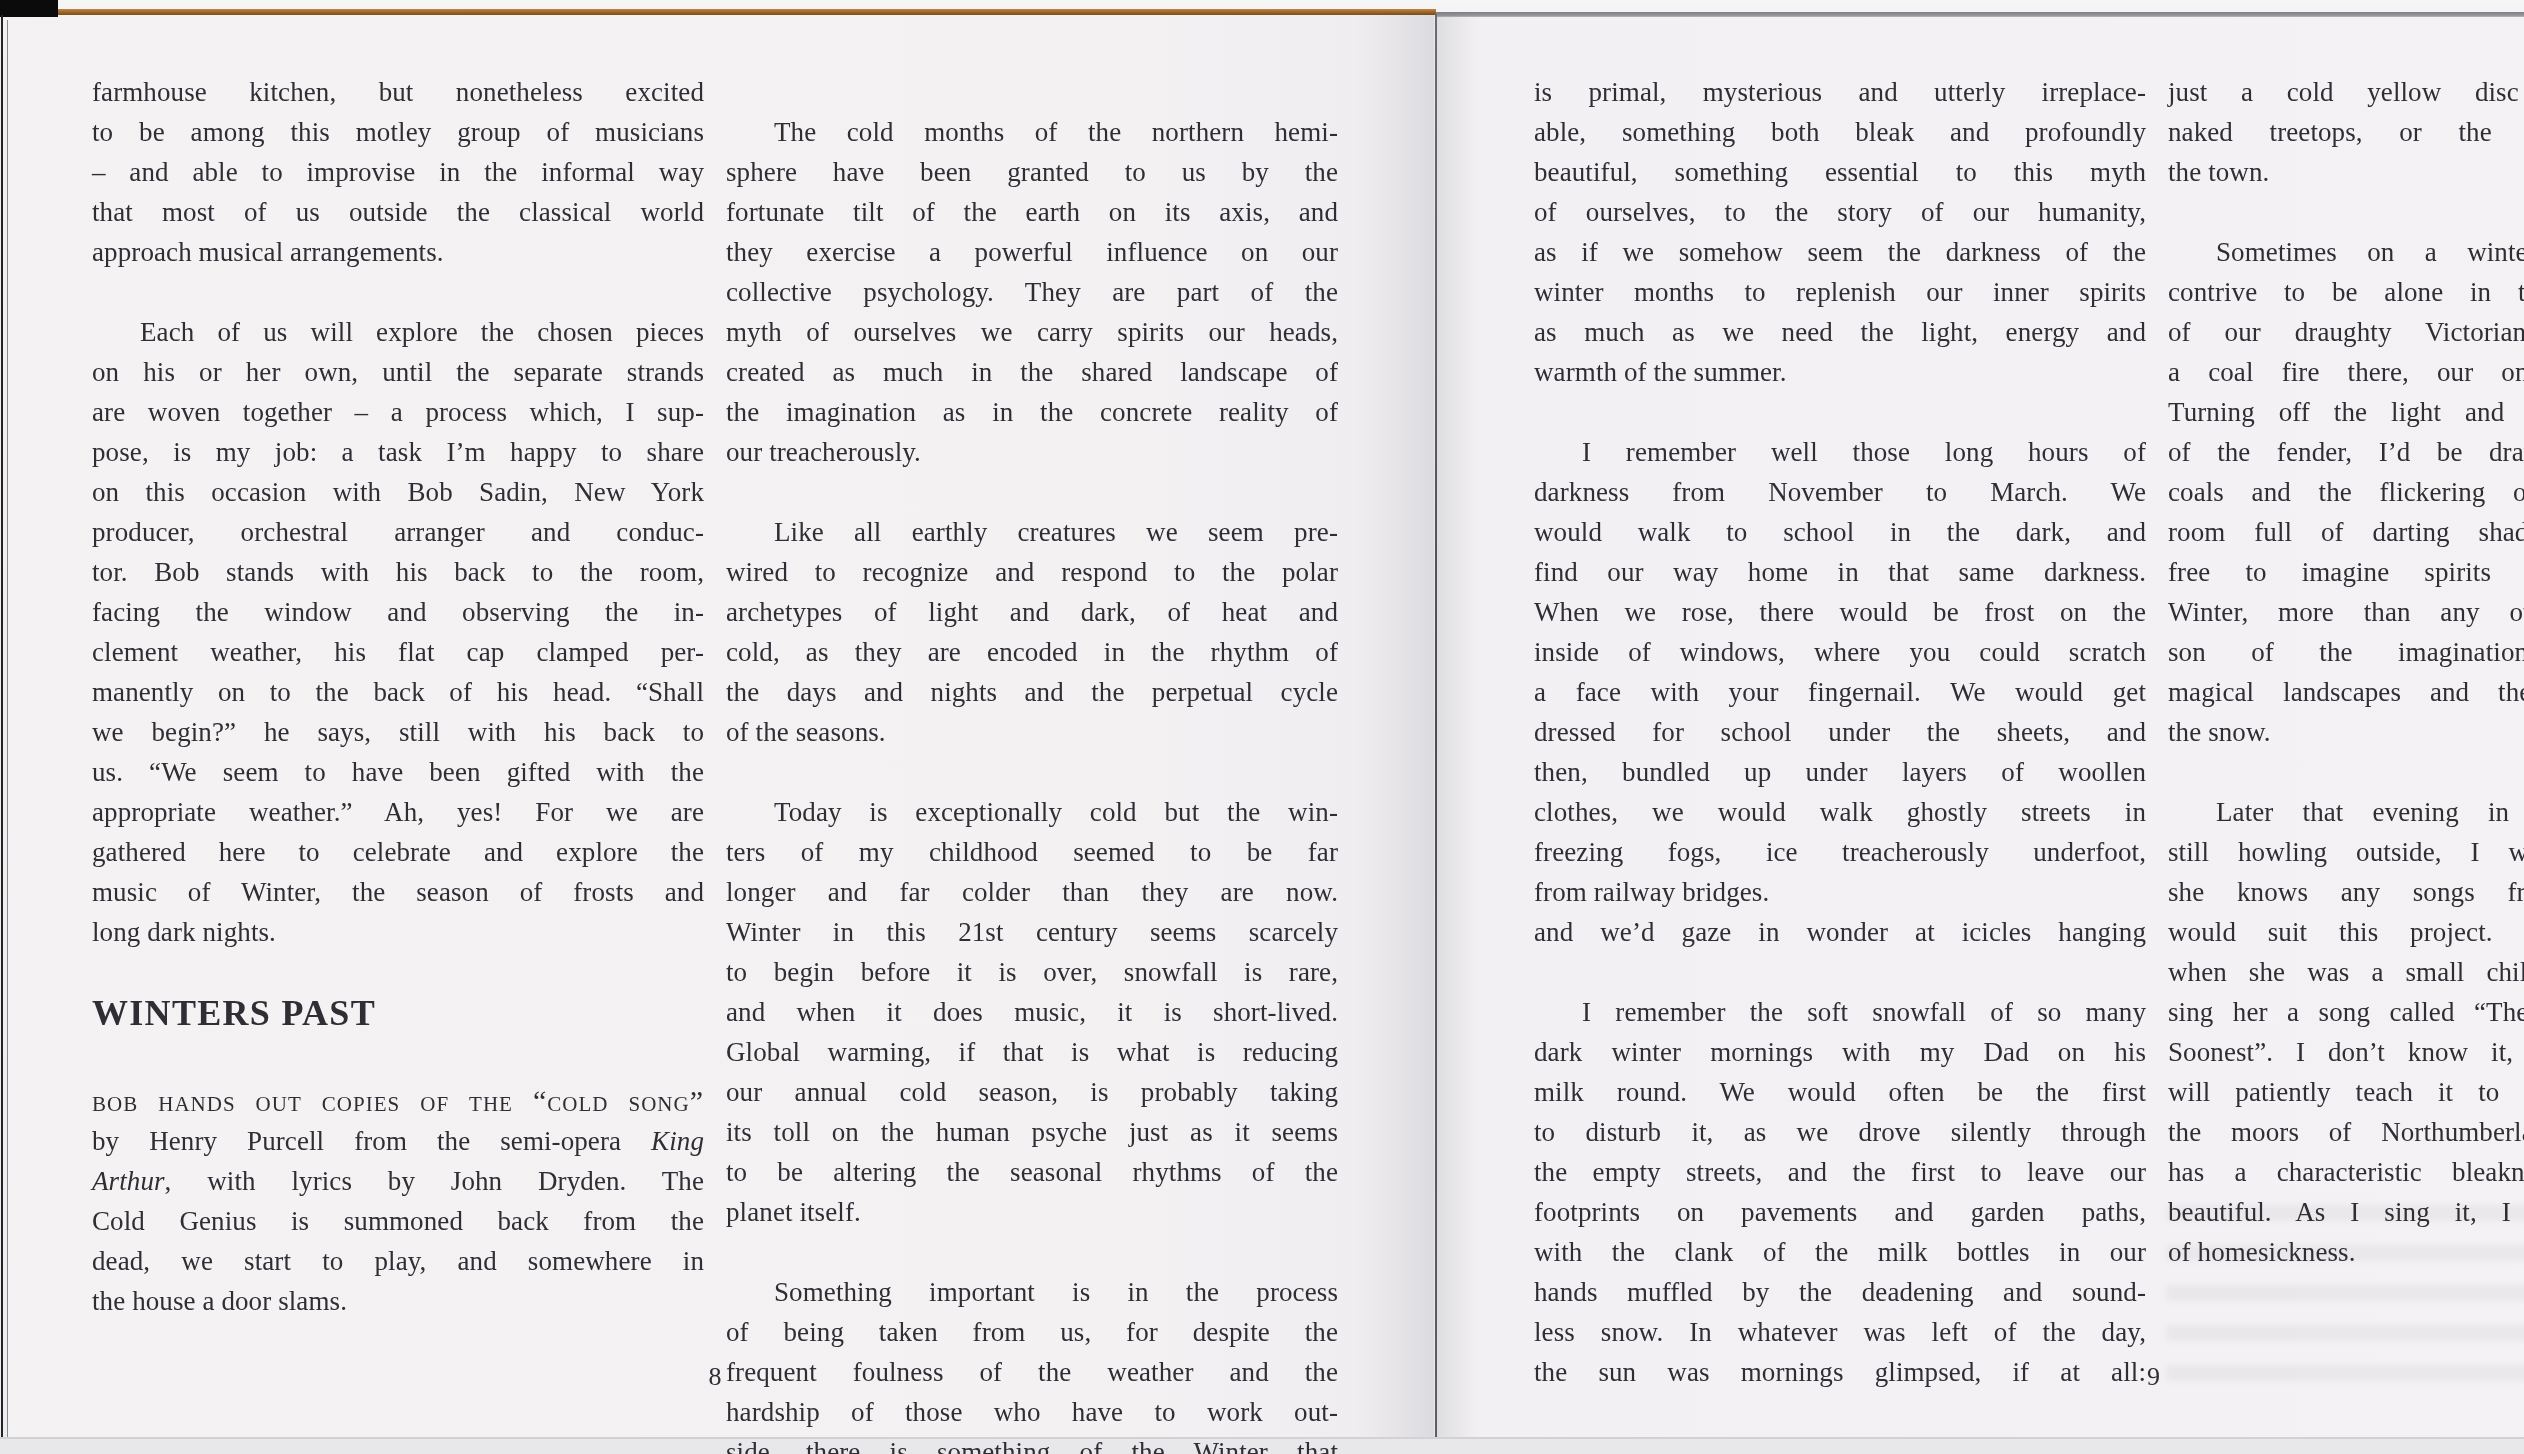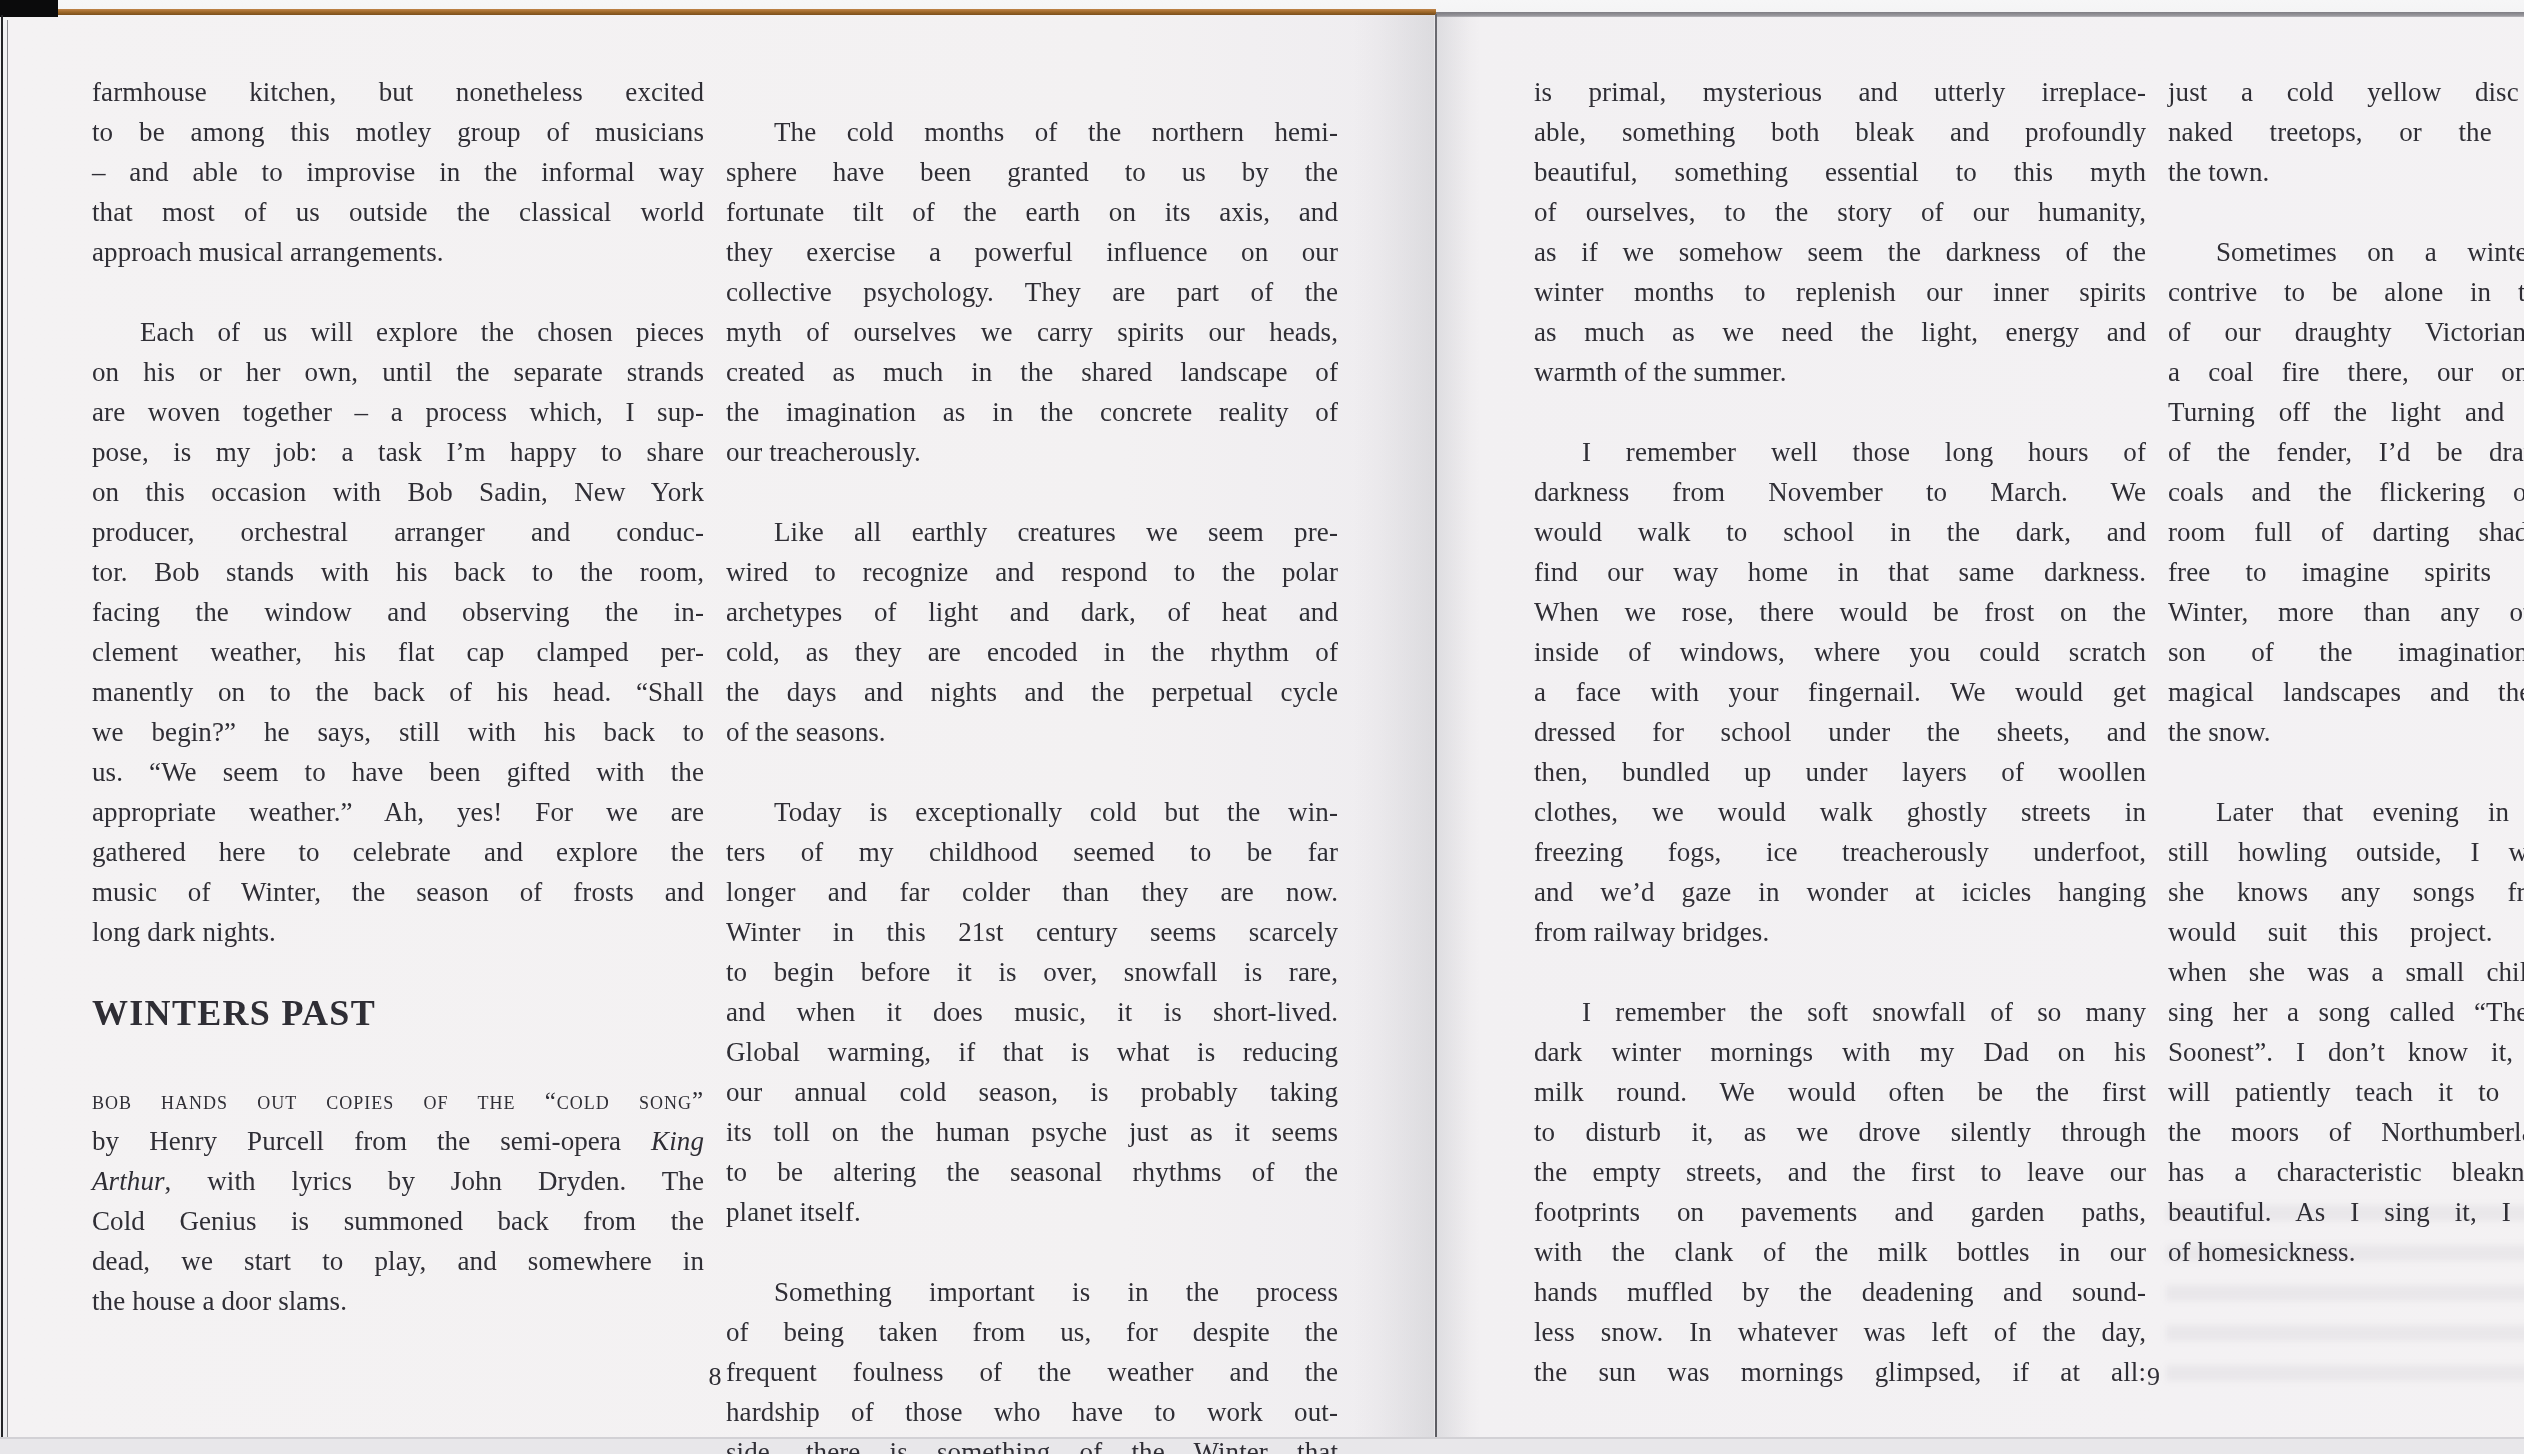--- a/index.html
+++ b/index.html
@@ -33,21 +33,21 @@
 
   .column{position:absolute;top:72px;width:612px;color:var(--ink,#2f2e35);}
   #col-1{left:92px;} #col-2{left:726px;} #col-3{left:1534px;} #col-4{left:2168px;}
   .para{margin:0;}
   .line{
     font-size:27px;line-height:40px;height:40px;white-space:normal;
     text-align:justify;text-align-last:justify;letter-spacing:0.1px;
   }
   .line.last{text-align-last:left;}
   .line.indent{text-indent:48px;margin-top:40px;}
-  .line.sc{font-variant:small-caps;font-size:25px;letter-spacing:1px;}
+  .line.sc{font-variant:small-caps;font-size:30px;letter-spacing:1px;}
   .line i{font-style:italic;}
   .heading{
     font-size:36px;line-height:43px;height:43px;font-weight:bold;
     letter-spacing:1.3px;margin-top:40px;margin-bottom:46px;text-align:left;
   }
   .pagenum{
     position:absolute;top:1357px;height:40px;font-size:26px;line-height:40px;
     text-align:center;color:var(--ink,#2f2e35);
   }
   #pagenum-left{left:92px;width:1246px;}
@@ -176,22 +176,22 @@
         <div class="line">darkness from November to March. We</div>
         <div class="line">would walk to school in the dark, and</div>
         <div class="line">find our way home in that same darkness.</div>
         <div class="line">When we rose, there would be frost on the</div>
         <div class="line">inside of windows, where you could scratch</div>
         <div class="line">a face with your fingernail. We would get</div>
         <div class="line">dressed for school under the sheets, and</div>
         <div class="line">then, bundled up under layers of woollen</div>
         <div class="line">clothes, we would walk ghostly streets in</div>
         <div class="line">freezing fogs, ice treacherously underfoot,</div>
+        <div class="line last">from railway bridges.</div>
         <div class="line">and we’d gaze in wonder at icicles hanging</div>
-        <div class="line last">from railway bridges.</div>
       </div>
       <div class="para">
         <div class="line indent">I remember the soft snowfall of so many</div>
         <div class="line">dark winter mornings with my Dad on his</div>
         <div class="line">milk round. We would often be the first</div>
         <div class="line">to disturb it, as we drove silently through</div>
         <div class="line">the empty streets, and the first to leave our</div>
         <div class="line">footprints on pavements and garden paths,</div>
         <div class="line">with the clank of the milk bottles in our</div>
         <div class="line">hands muffled by the deadening and sound-</div>

